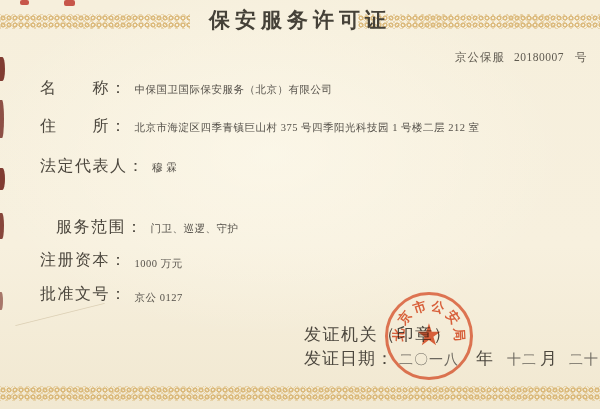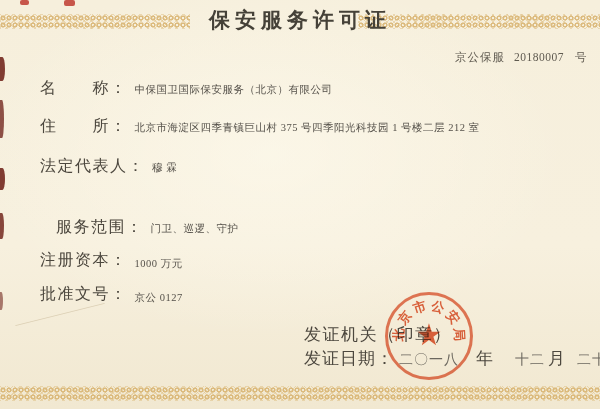--- a/index.html
+++ b/index.html
@@ -49,21 +49,21 @@
     letter-spacing:1.5px;color:#4c473e;white-space:nowrap;margin-top:12px;
   }
   .date-line{
     position:absolute;left:304px;top:347px;display:flex;align-items:baseline;
     white-space:nowrap;color:#4c473e;
   }
   .date-line .lbl{font-size:17px;letter-spacing:1px;}
   .date-line .dv{font-size:14px;color:#6b675e;letter-spacing:1px;}
   .date-line .du{font-size:17px;}
   .dv.year{margin-left:5px;} .du.year-u{margin-left:17px;}
-  .dv.month{margin-left:22px;font-family:Liberation Serif, serif;} .du.month-u{margin-left:3px;}
+  .dv.month{margin-left:14px;font-family:Liberation Serif, serif;} .du.month-u{margin-left:3px;}
   .dv.day{margin-left:12px;}   .du.day-u{margin-left:1px;}
 
   
   .seal{
     position:absolute;left:385px;top:292px;width:82px;height:82px;
     border:3px solid rgba(223,88,50,.85);border-radius:50%;
     mix-blend-mode:multiply;opacity:.92;
   }
   .seal .star{
     position:absolute;left:50%;top:50%;transform:translate(-50%,-54%);

